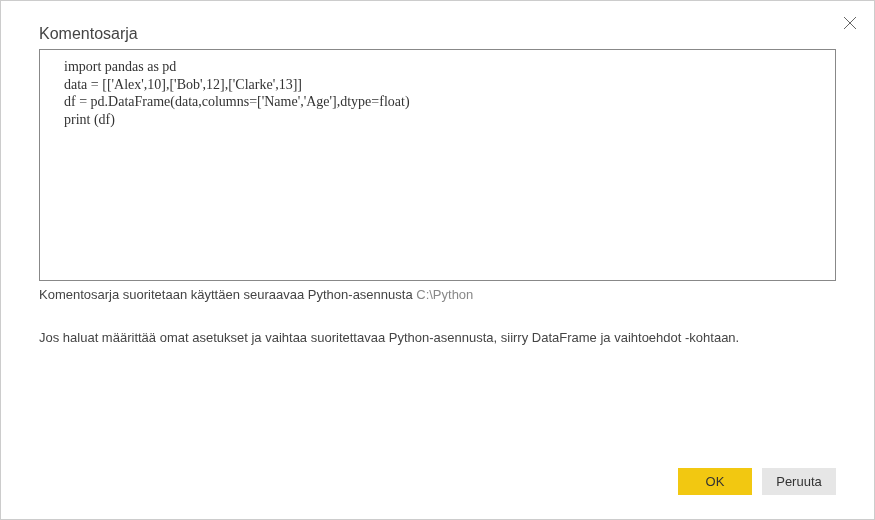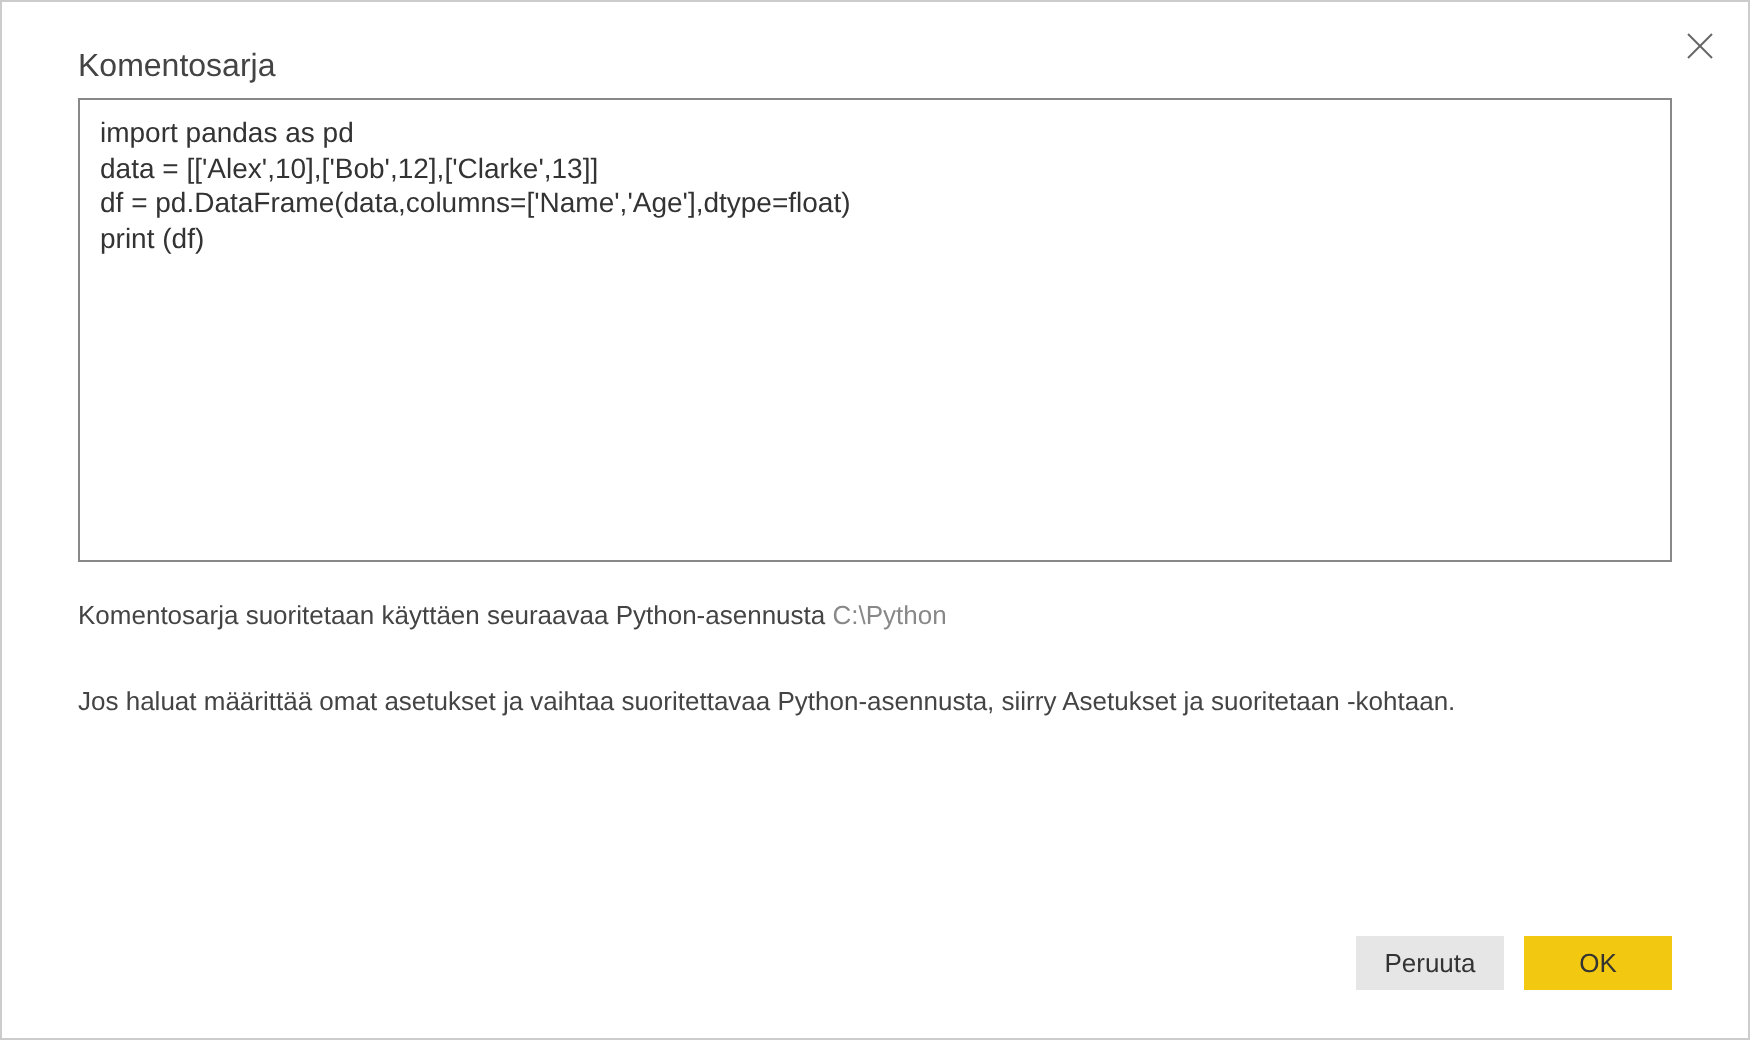--- a/index.html
+++ b/index.html
@@ -44,34 +44,34 @@
     }
     .field-label {
       font-size: 16px;
       color: #444;
       margin-bottom: 6px;
     }
     .script-box {
       width: 100%;
       height: 232px;
       border: 1px solid #888;
-      padding: 8px 10px;
-      font-family: Liberation Sans, sans-serif;
+      padding: 8px 24px;
+      font-family: Liberation Serif, serif;
       font-size: 14px;
       line-height: 1.25;
       color: #333;
       resize: none;
       outline: none;
       white-space: pre;
       overflow: auto;
     }
     .info-line {
       font-size: 13px;
       color: #444;
-      margin-top: 14px;
+      margin-top: 2px;
     }
     .info-path {
       color: #888;
     }
     .info-paragraph {
       font-size: 13px;
       color: #444;
       margin-top: 28px;
       line-height: 1.3;
     }
@@ -117,20 +117,20 @@
 
   <textarea class="script-box" style="">import pandas as pd
 data = [['Alex',10],['Bob',12],['Clarke',13]]
 df = pd.DataFrame(data,columns=['Name','Age'],dtype=float)
 print (df)</textarea>
 
   <div class="info-line">
     <span>Komentosarja suoritetaan käyttäen seuraavaa Python-asennusta </span><span class="info-path">C:\Python</span>
   </div>
 
-  <div class="info-paragraph">Jos haluat määrittää omat asetukset ja vaihtaa suoritettavaa Python-asennusta, siirry Asetukset ja suoritetaan -kohtaan.</div>
+  <div class="info-paragraph">Jos haluat määrittää omat asetukset ja vaihtaa suoritettavaa Python-asennusta, siirry DataFrame ja vaihtoehdot -kohtaan.</div>
 
   <div class="button-row">
+    <button class="btn btn-ok">OK</button>
     <button class="btn btn-cancel">Peruuta</button>
-    <button class="btn btn-ok">OK</button>
   </div>
 
 </div>
 
 </body></html>

